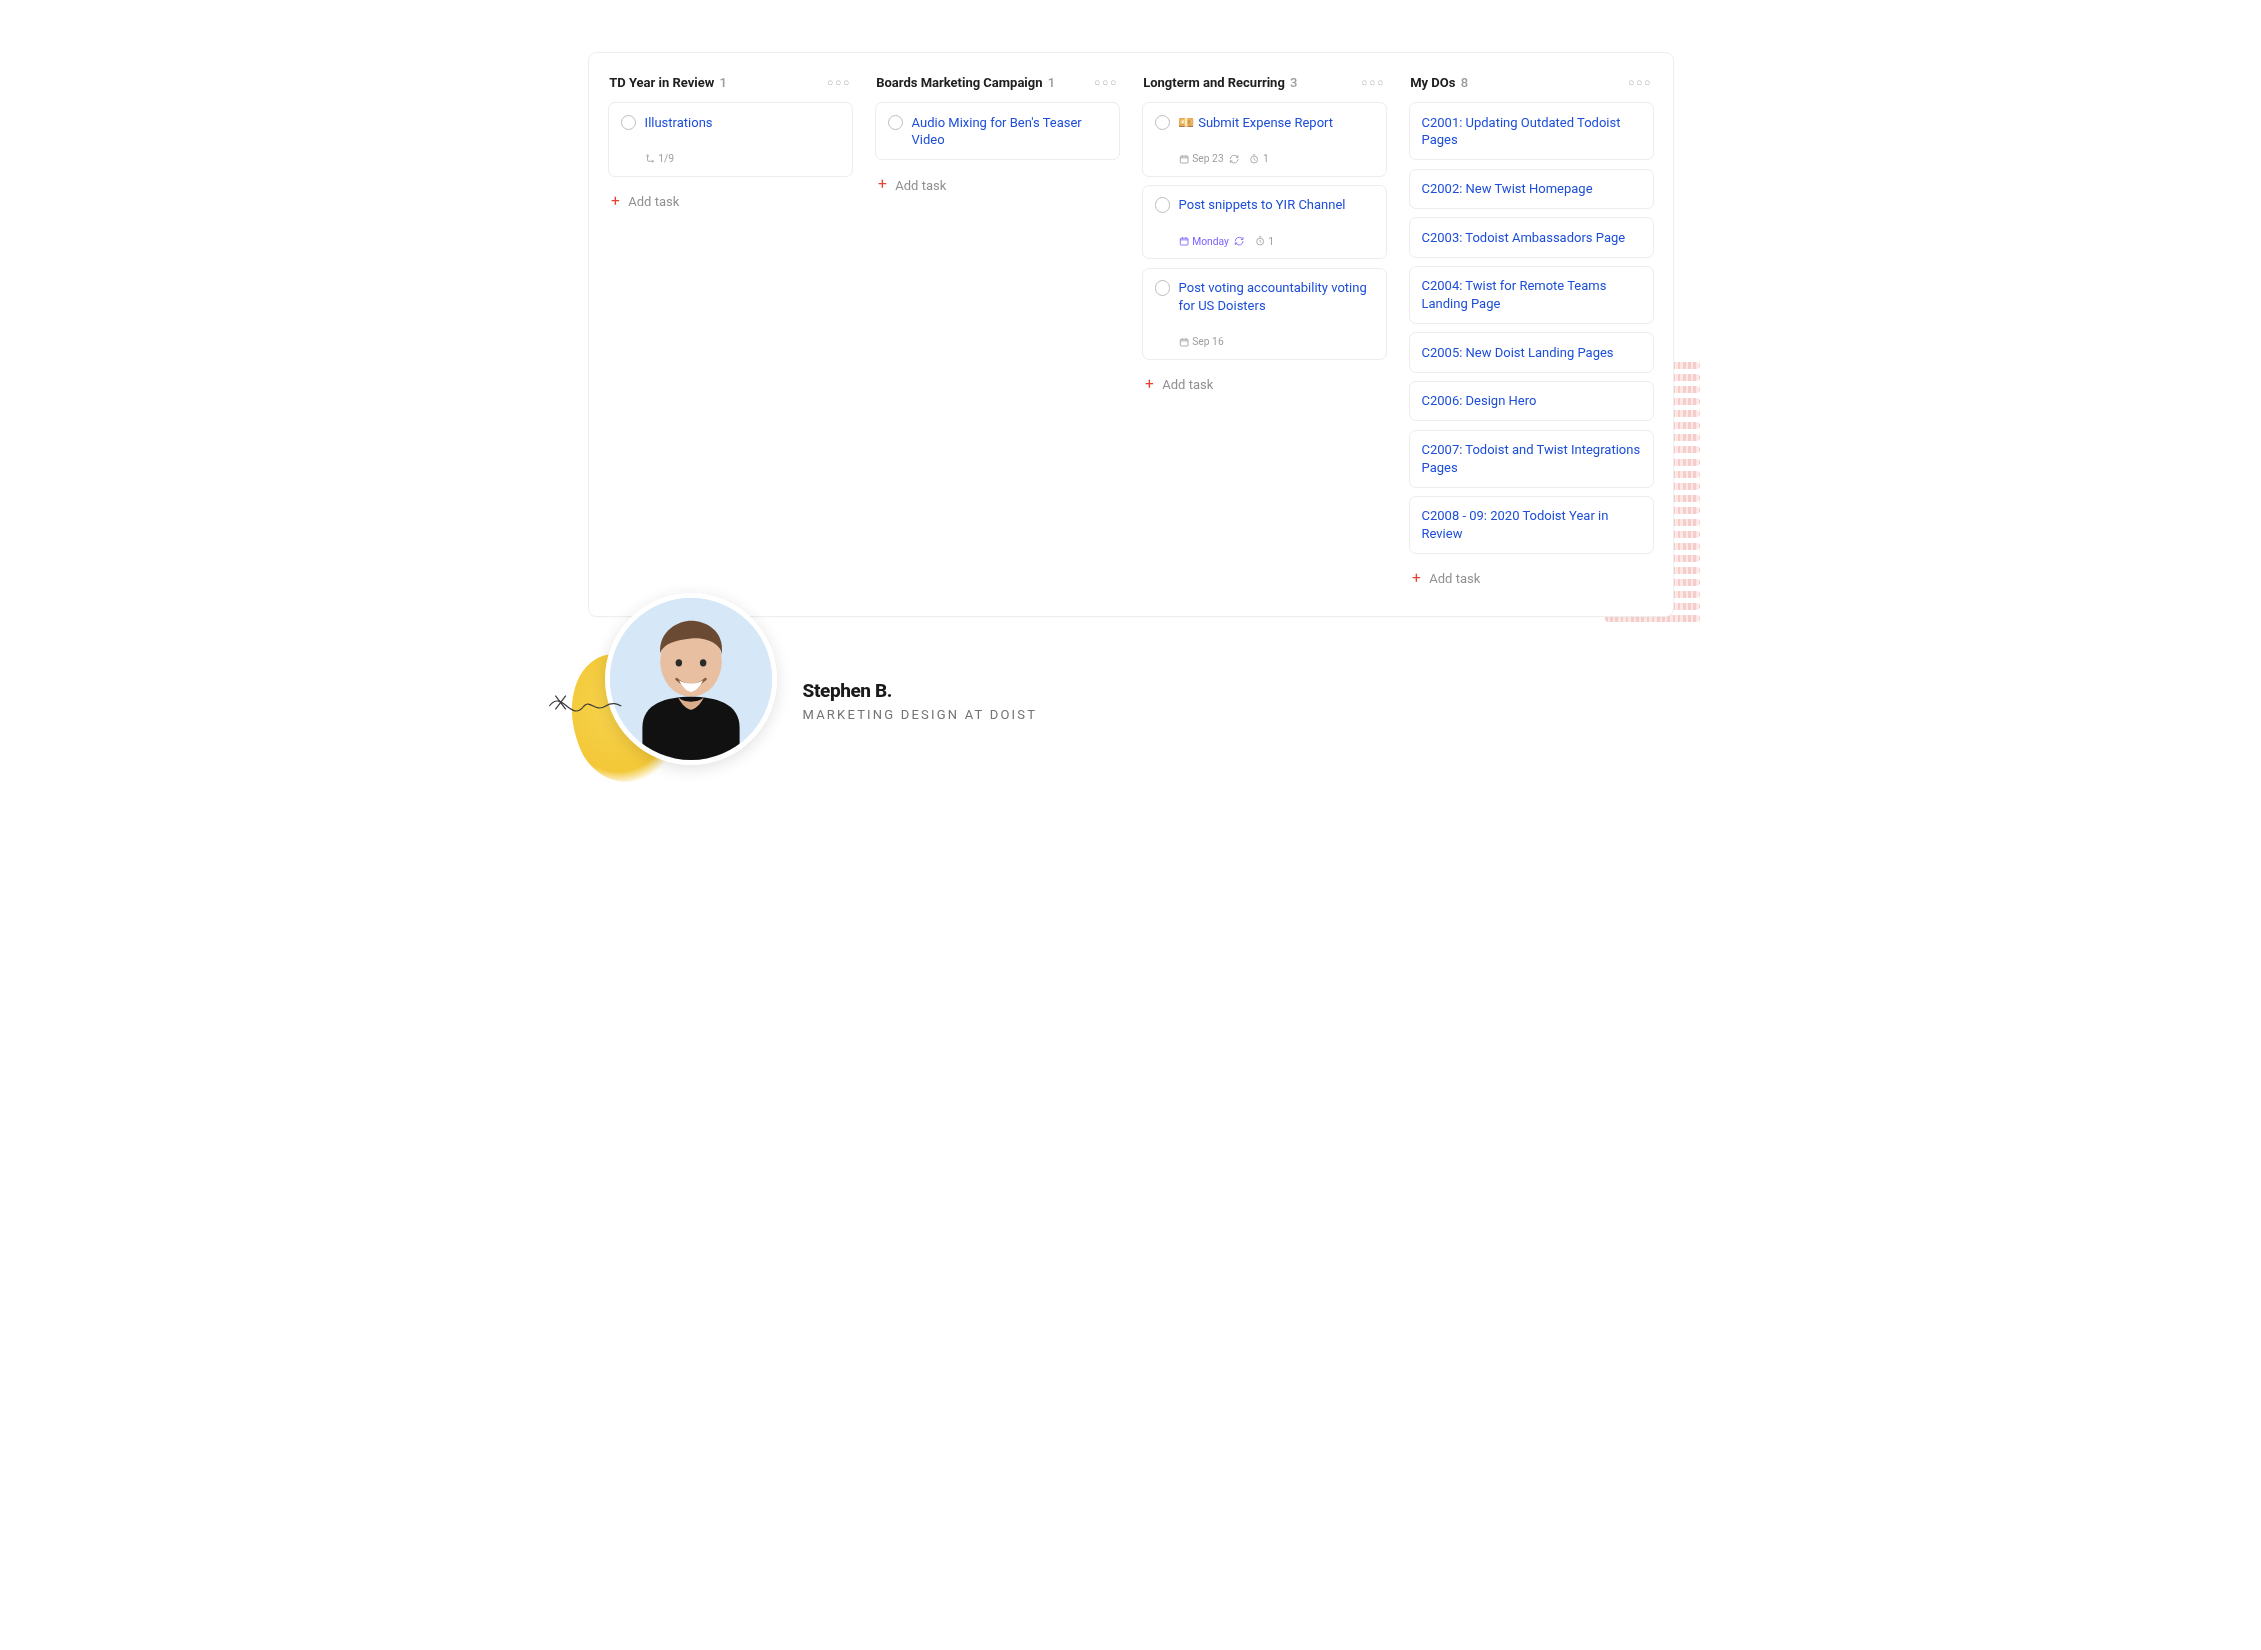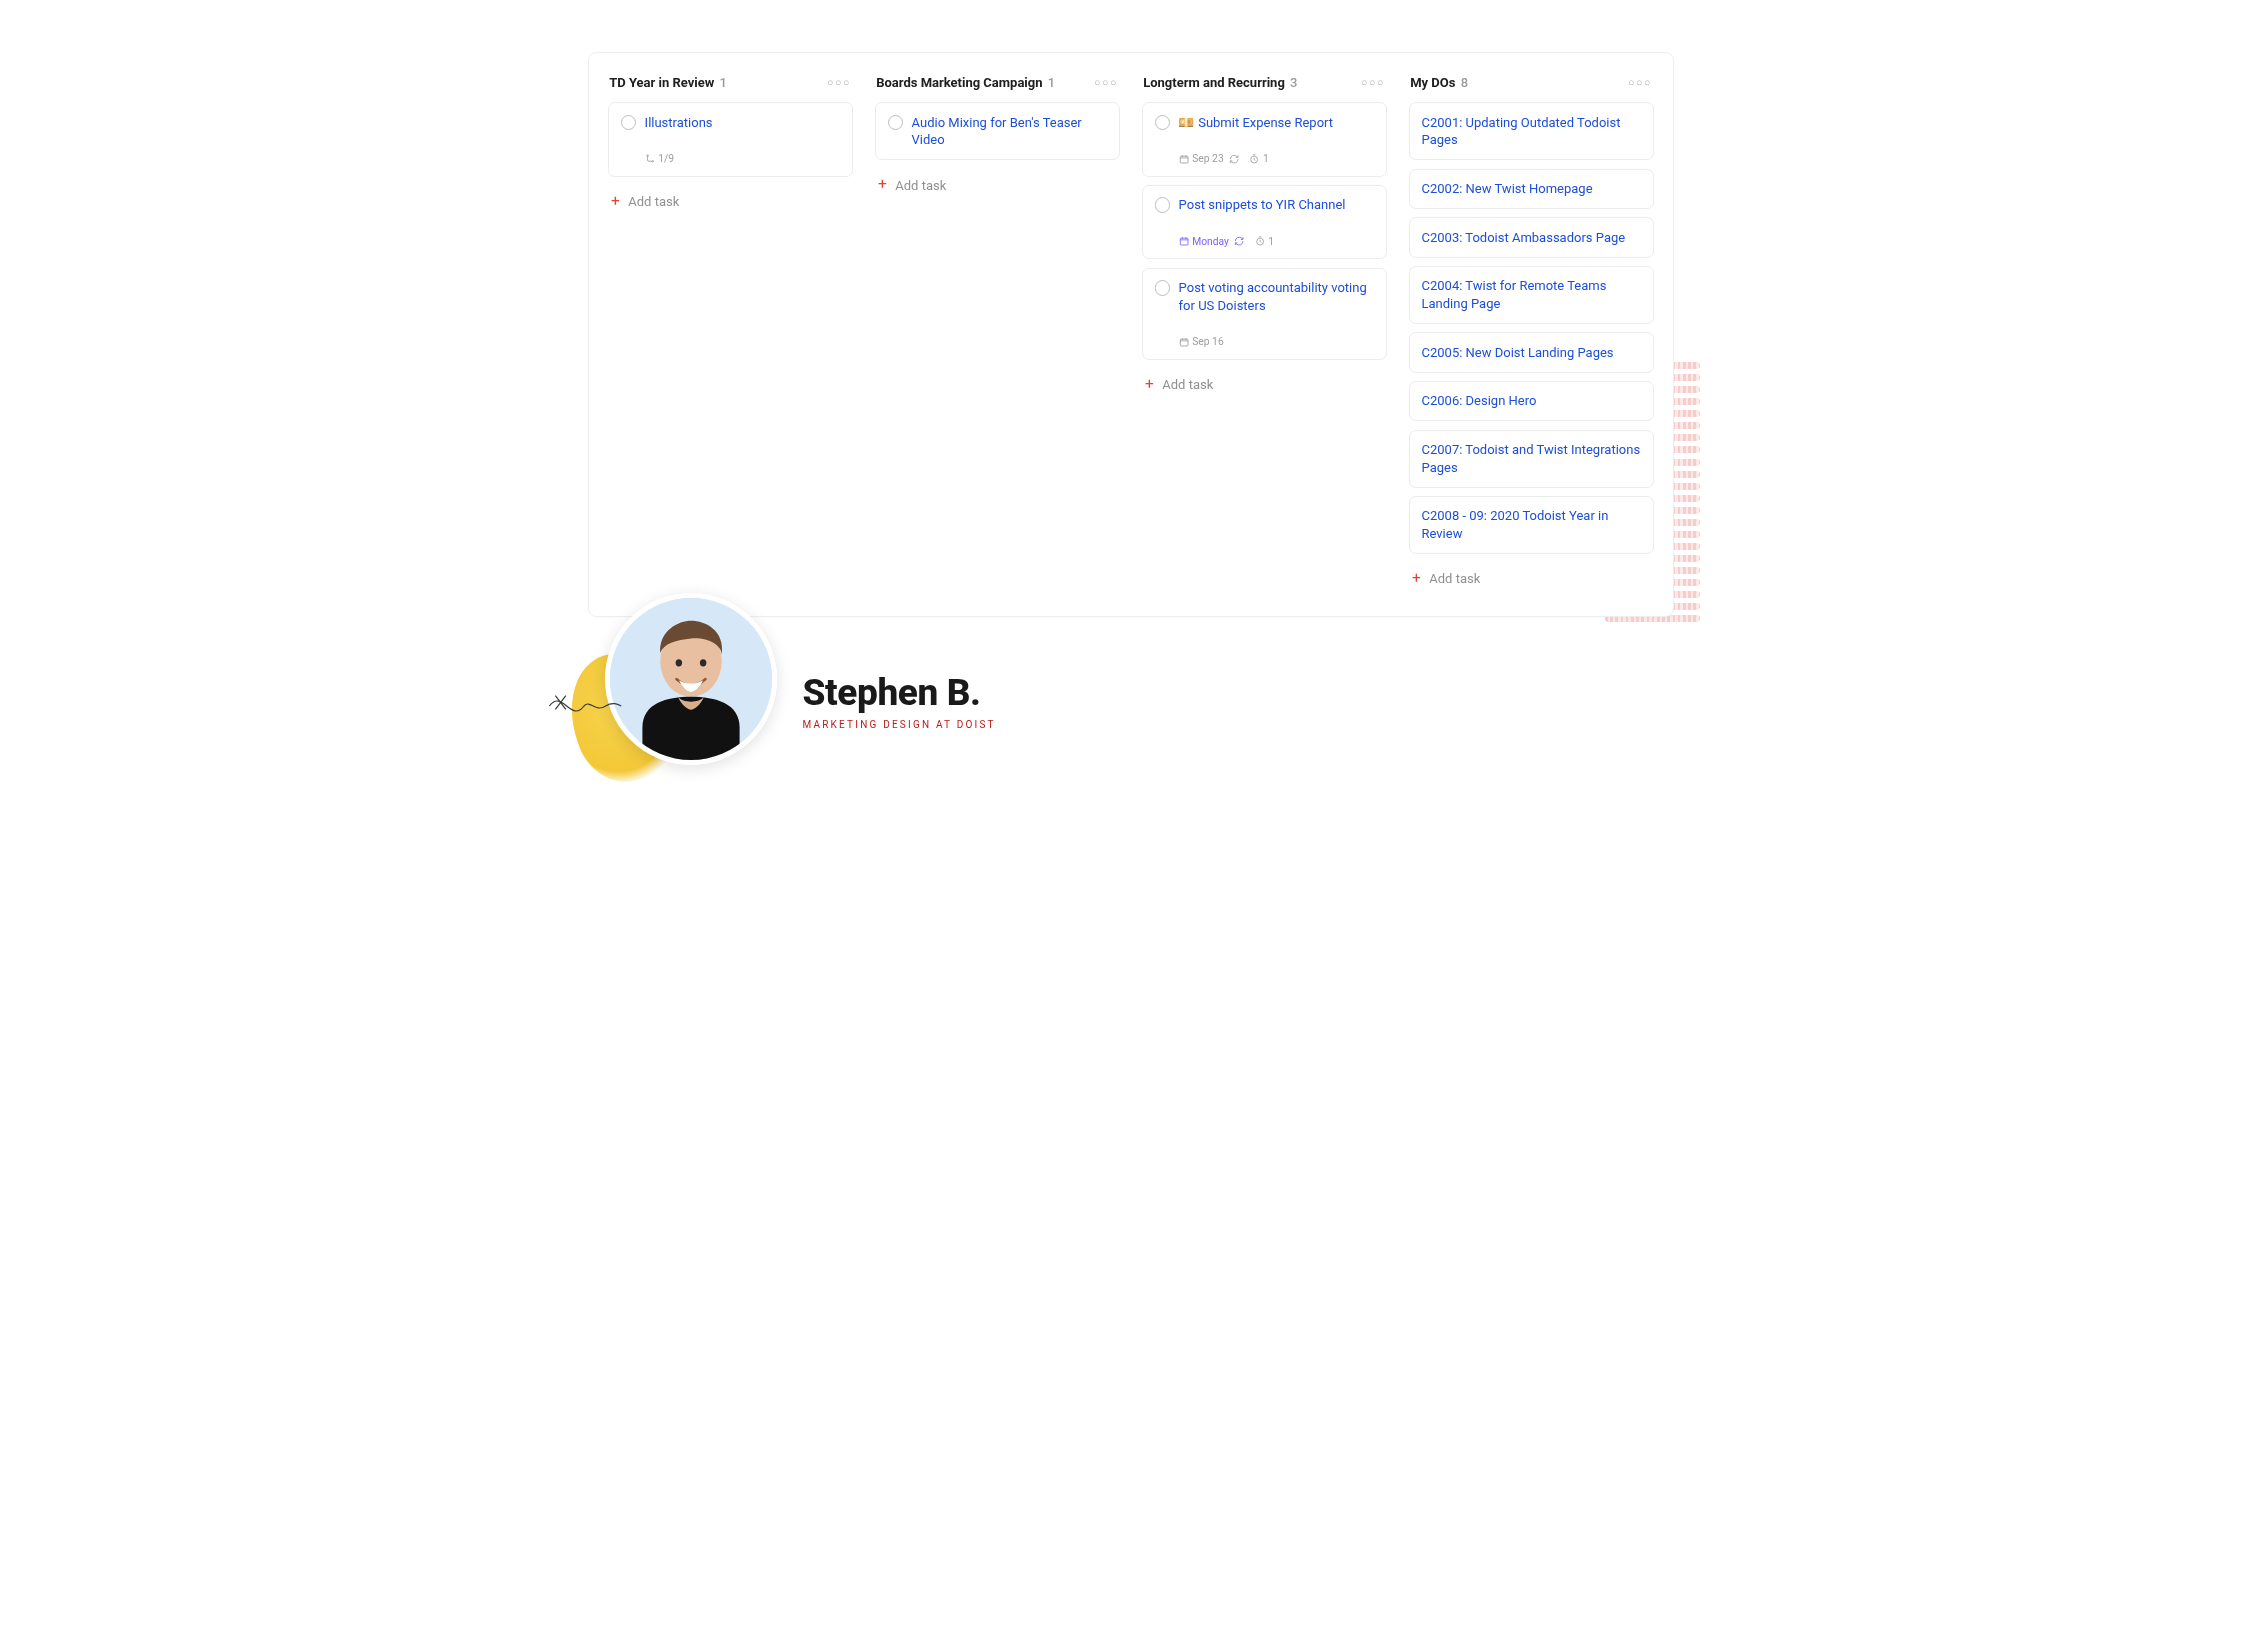--- a/index.html
+++ b/index.html
@@ -175,30 +175,30 @@
     height: 172px;
     border-radius: 50%;
     overflow: hidden;
     border: 5.2px solid #fff;
     box-shadow: 0 3.4px 15.5px rgba(0,0,0,0.12);
     background: linear-gradient(180deg, #cfe3f8 0%, #d9e9f9 55%, #e8f1fb 100%);
   }
   .avatar svg { width: 100%; height: 100%; display: block; }
   .author-text { padding-top: 43px; }
   .author-name {
-    font-size: 37px;
+    font-size: 19px;
     font-weight: 800;
     color: #1a1a1a;
     letter-spacing: -0.4px;
   }
   .author-role {
     margin-top: 5.2px;
-    font-size: 10px;
+    font-size: 13px;
     letter-spacing: 2.2px;
-    color: #b91c1c;
+    color: #737373;
     text-transform: uppercase;
   }
 </style>
 </head>
 <body>
 
 <div class="stage">
   <div class="crayon">
     <div class="crayon-stroke" style="top:0px"></div>
     <div class="crayon-stroke" style="top:12px"></div>

